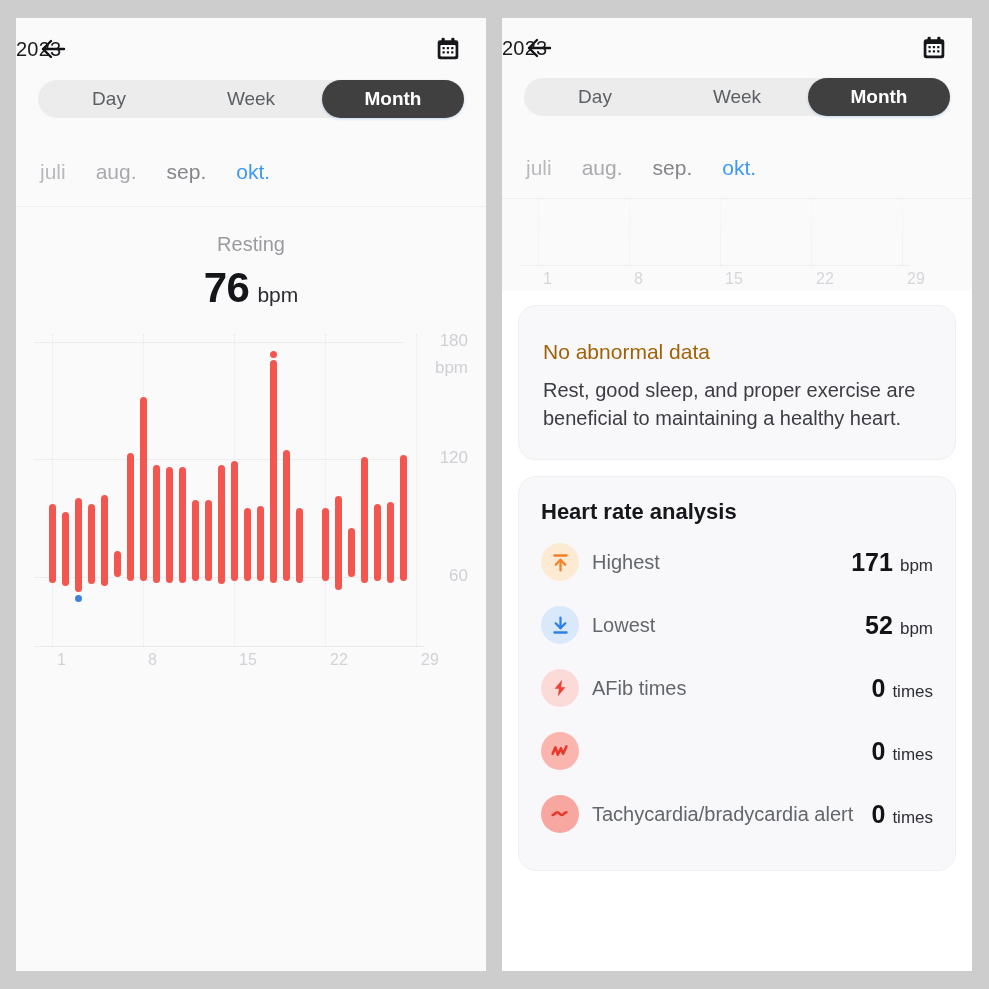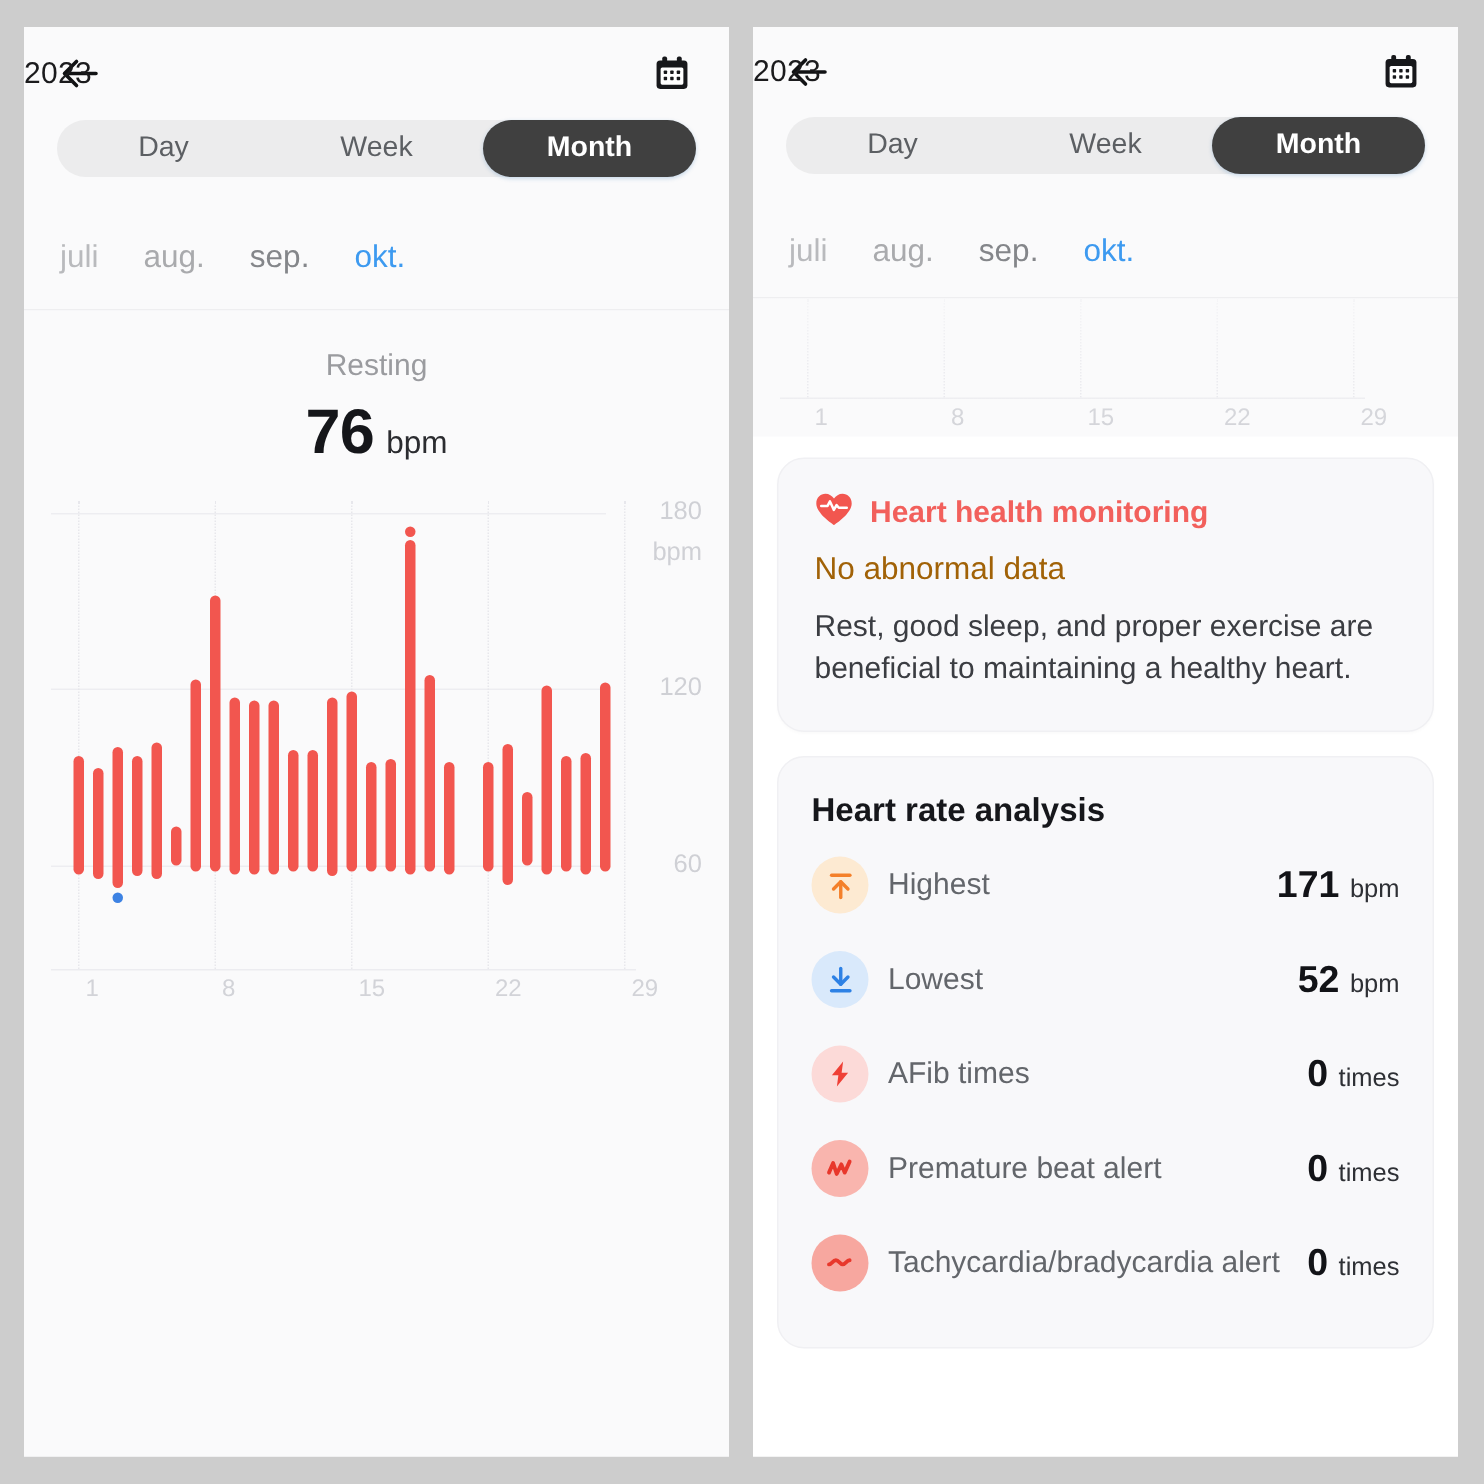--- a/index.html
+++ b/index.html
@@ -459,29 +459,20 @@
           <div class="vgrid" style="left: 400px; top: 0px; height: 66px;"></div>
           <div class="xlabel" style="left: 405px; top: 71px;">29</div>
           <div class="axis-line" style="top: 66px;"></div>
         </div>
       <div class="fade-mask"></div>
     </div>
 
     <div class="right-body">
 
       <div class="card">
-        <div class="card-head">
-          <span>
-            <svg width="26" height="23" viewBox="0 0 26 23" fill="none">
-              <path d="M13 22S1.2 14.6 1.2 7.6C1.2 3.9 4 1.2 7.3 1.2c2.4 0 4.5 1.4 5.7 3.2C14.2 2.6 16.3 1.2 18.7 1.2c3.3 0 6.1 2.7 6.1 6.4C24.8 14.6 13 22 13 22z" fill="#f2564f"></path>
-              <path d="M4.5 9.3h4.2l1.6-3 2.6 5.6 1.8-3.2 1.5 1.8h5.3" stroke="#ffffff" stroke-width="1.7" stroke-linecap="round" stroke-linejoin="round" fill="none"></path>
-            </svg>
-          </span>
-          <span class="hh-title">Heart health monitoring</span>
-        </div>
         <div class="hh-status">No abnormal data</div>
         <div class="hh-desc">Rest, good sleep, and proper exercise are beneficial to maintaining a healthy heart.</div>
       </div>
 
       <div class="analysis-card">
         <div class="an-title">Heart rate analysis</div>
         <div id="analysis-rows">
             <div class="an-row">
               <div class="an-ico" style="background: rgb(253, 234, 210);">
                 <svg width="21" height="21" viewBox="0 0 24 24" fill="none" stroke="#f4802a" stroke-width="2.6" stroke-linecap="round" stroke-linejoin="round">
@@ -521,21 +512,20 @@
                 <span class="an-num">0</span>
                 <span class="an-unit">times</span>
               </div>
             </div>
             <div class="an-row">
               <div class="an-ico" style="background: rgb(249, 181, 174);">
                 <svg width="22" height="22" viewBox="0 0 24 24" fill="none" stroke="#e8382c" stroke-width="2.8" stroke-linecap="round" stroke-linejoin="round">
        <path d="M4 15l3-7 2.6 8L13 9l2.4 6 3.6-8"></path>
                 </svg>
               </div>
-              <div class="an-label">Premature beat alert</div>
               <div class="an-val">
                 <span class="an-num">0</span>
                 <span class="an-unit">times</span>
               </div>
             </div>
             <div class="an-row">
               <div class="an-ico" style="background: rgb(247, 167, 159);">
                 <svg width="22" height="22" viewBox="0 0 24 24" fill="none" stroke="#e8382c" stroke-width="2.8" stroke-linecap="round">
        <path d="M4 13c2.4 0 2.6-3 5-3s2.6 3 5 3 2.6-3 5-3"></path>
                 </svg>

